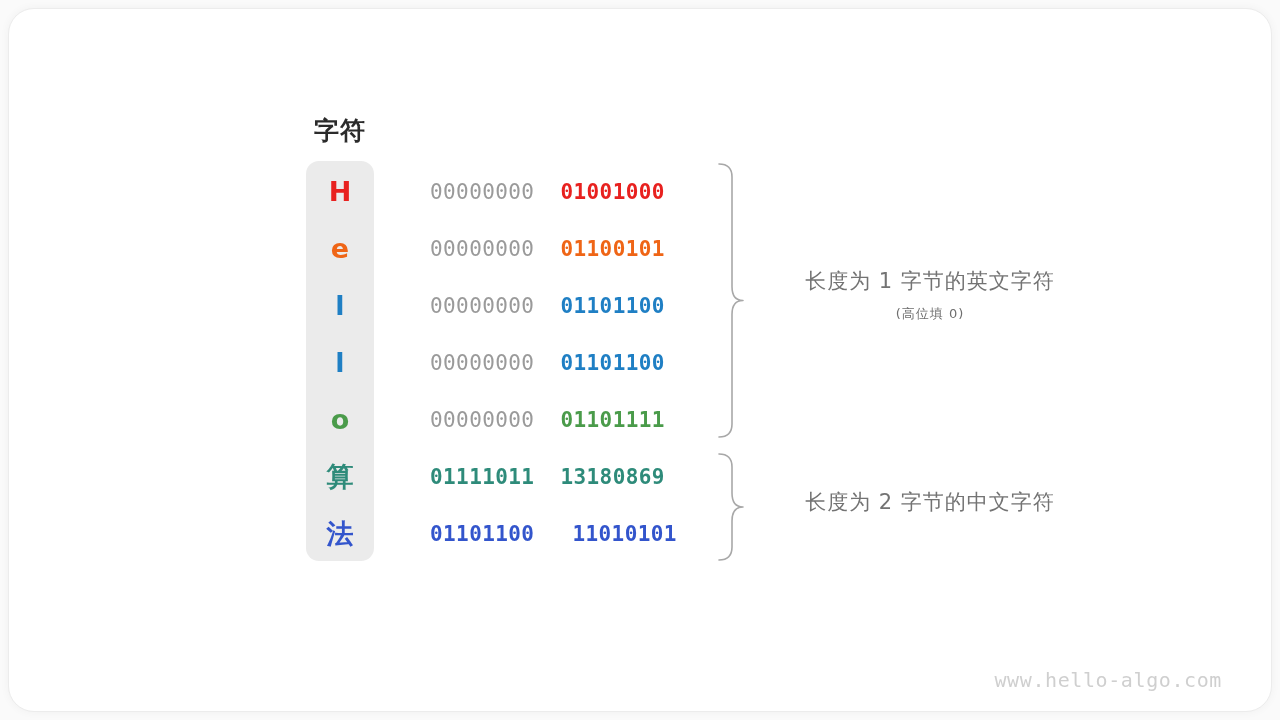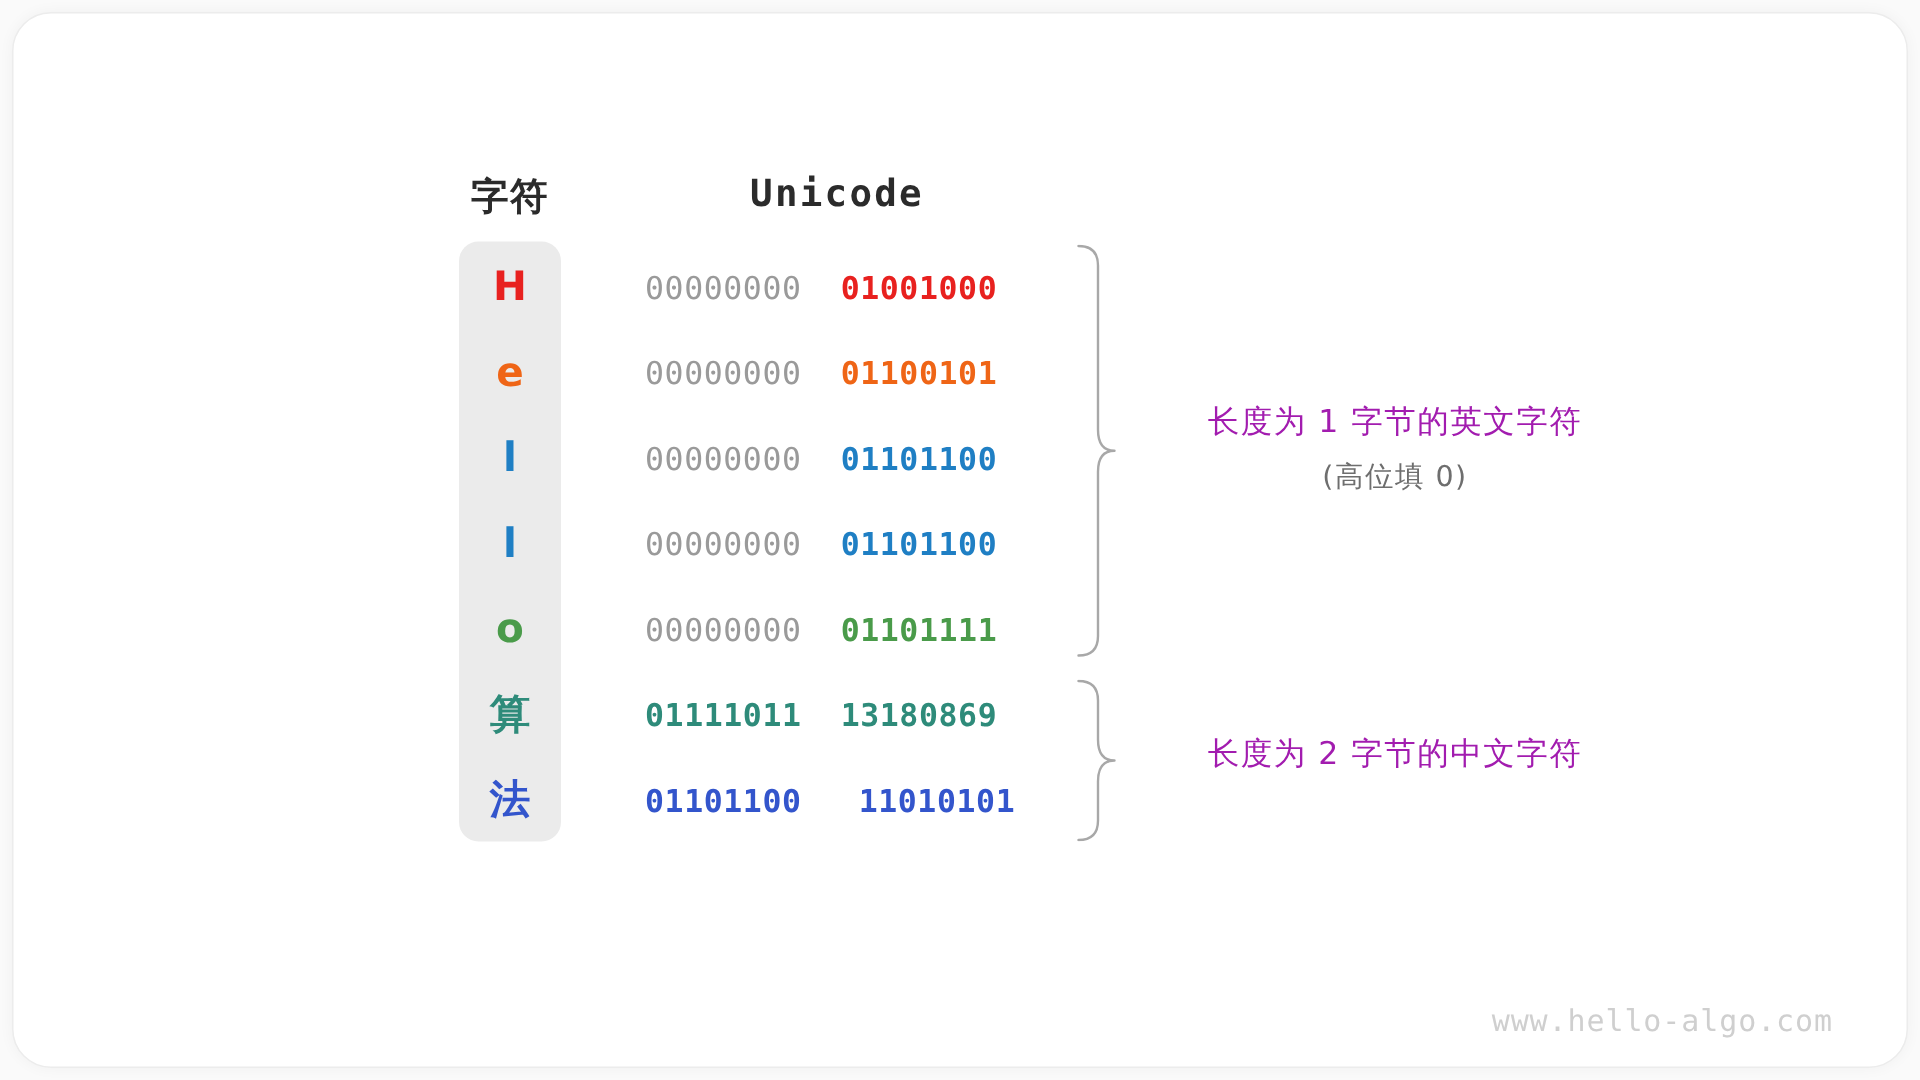--- a/index.html
+++ b/index.html
@@ -118,24 +118,24 @@
   .annotation {
     position: absolute;
     color: #444444;
     text-align: center;
     white-space: nowrap;
     font-family: "DejaVu Sans", "Liberation Sans", sans-serif;
   }
   .ann-line1 {
     font-size: 21px;
     letter-spacing: 1px;
-    color: #a21caf;
+    color: #737373;
   }
   .ann-line2 {
-    font-size: 19px;
+    font-size: 13px;
     letter-spacing: 1px;
     color: #6e6e6e;
     margin-top: 10px;
   }
 
   
   #watermark {
     position: absolute;
     right: 58px;
     bottom: 28px;
@@ -148,21 +148,20 @@
 </style>
 </head>
 <body>
 
 <div id="stage">
 
   <div id="card"></div>
 
   <div id="hdr-char" class="col-header">字符</div>
 
-  <div id="hdr-unicode" class="col-header">Unicode</div>
 
   <div id="char-column"></div>
 
   <div id="rows-layer">
       <div class="glyph latin" style="top: 192px; color: rgb(232, 33, 31);">H</div>
       <div class="bits" style="top: 192px;"><span class="hi">00000000</span>  <span class="lo" style="color: rgb(232, 33, 31);">01001000</span></div>
       <div class="glyph latin" style="top: 249px; color: rgb(239, 101, 22);">e</div>
       <div class="bits" style="top: 249px;"><span class="hi">00000000</span>  <span class="lo" style="color: rgb(239, 101, 22);">01100101</span></div>
       <div class="glyph latin" style="top: 306px; color: rgb(31, 127, 196);">l</div>
       <div class="bits" style="top: 306px;"><span class="hi">00000000</span>  <span class="lo" style="color: rgb(31, 127, 196);">01101100</span></div>

